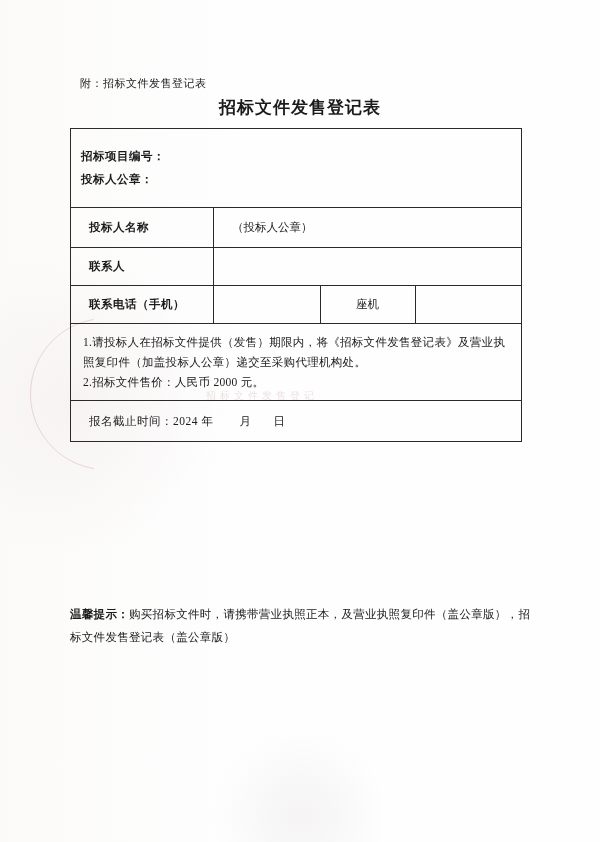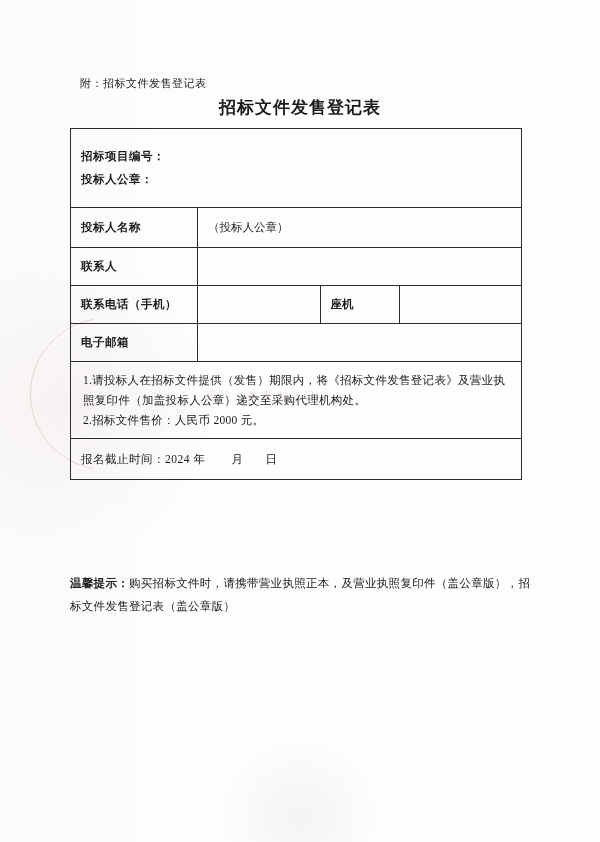--- a/index.html
+++ b/index.html
@@ -73,21 +73,21 @@
   table.form {
     position: absolute;
     left: 70px;
     top: 128px;
     width: 452px;
     border-collapse: collapse;
     font-size: 11.5px;
   }
   table.form td {
     border: 1px solid #2a2a2a;
-    padding: 0 10px;
+    padding: 0 18px;
     vertical-align: middle;
     line-height: 1.75;
   }
   .lbl {
     width: 106px;
     font-weight: bold;
     letter-spacing: 0.5px;
     white-space: nowrap;
   }
   .project-cell {
@@ -99,41 +99,41 @@
   .project-cell div {
     font-weight: bold;
     letter-spacing: 0.5px;
     line-height: 2.0;
   }
   .row-h { height: 38px; }
   .row-h-tall { height: 40px; }
   .val { }
   .phone-sub-lbl {
     width: 58px;
-    font-weight: bold;
-    text-align: left;
+    font-weight: normal;
+    text-align: center;
     white-space: nowrap;
   }
   .notes-cell {
     padding: 8px 12px !important;
     line-height: 1.95;
     letter-spacing: 0.3px;
   }
   .deadline-cell {
     height: 40px;
     letter-spacing: 0.5px;
     margin-left: 42px;
   }
   .deadline-cell .sp1 { display:inline-block; width: 26px; }
   .deadline-cell .sp2 { display:inline-block; width: 22px; }
 
   .footer-note {
     position: absolute;
     left: 70px;
-    top: 572px;
+    top: 603px;
     width: 462px;
     font-size: 11.5px;
     line-height: 2.0;
     letter-spacing: 0.3px;
   }
   .footer-note b { font-weight: bold; }
 </style>
 </head>
 <body>
 
@@ -166,24 +166,20 @@
         <td class="val" colspan="3"></td>
       </tr>
 
       <tr class="row-h">
         <td class="lbl">联系电话（手机）</td>
         <td class="val"></td>
         <td class="phone-sub-lbl">座机</td>
         <td class="val"></td>
       </tr>
 
-      <tr class="row-h">
-        <td class="lbl">电子邮箱</td>
-        <td class="val" colspan="3"></td>
-      </tr>
 
 
       <tr>
         <td class="notes-cell" colspan="4">
           <div>1.请投标人在招标文件提供（发售）期限内，将《招标文件发售登记表》及营业执照复印件（加盖投标人公章）递交至采购代理机构处。</div>
           <div>2.招标文件售价：人民币 2000 元。</div>
         </td>
       </tr>
 
       <tr>

